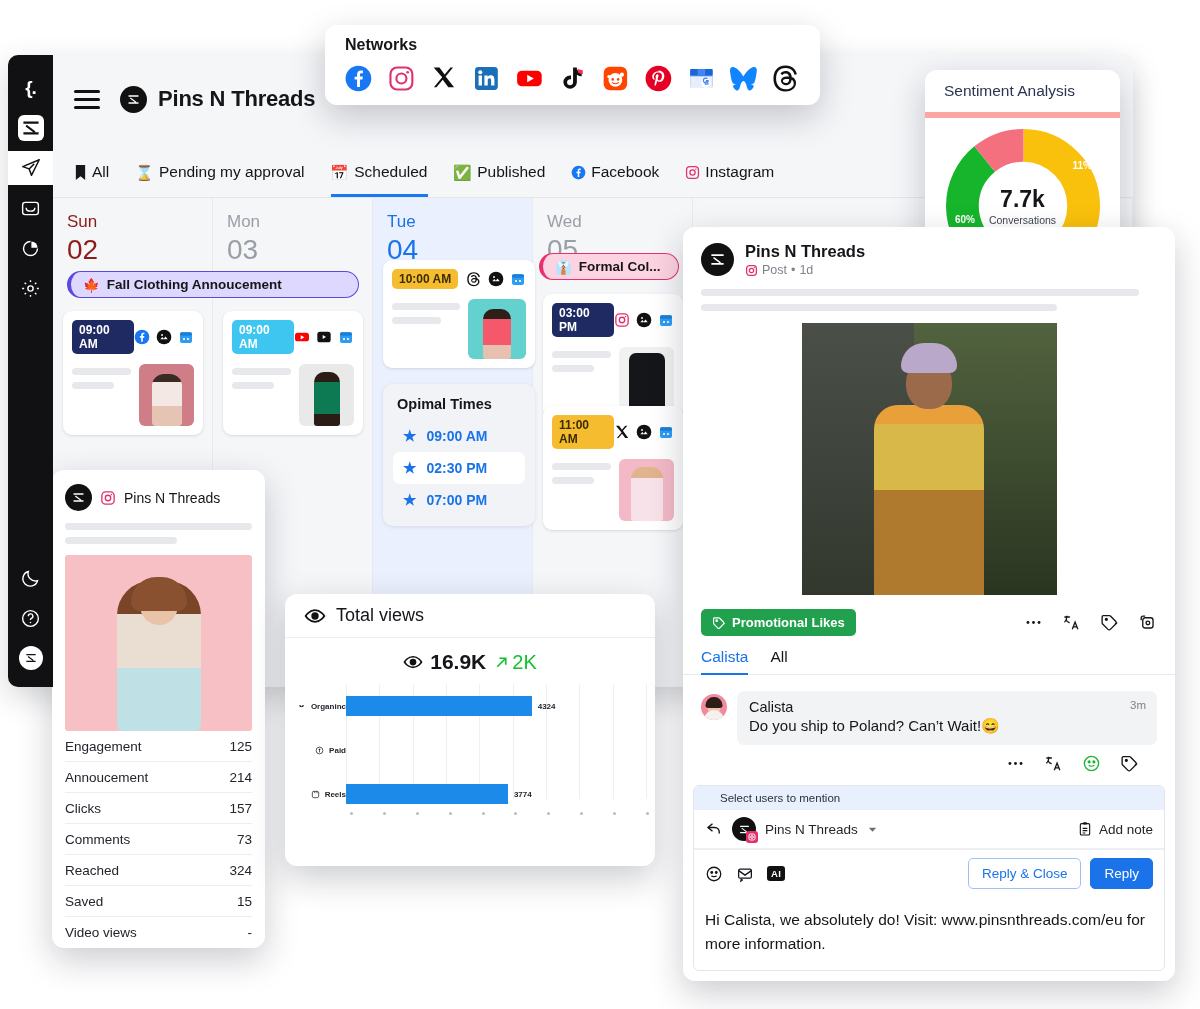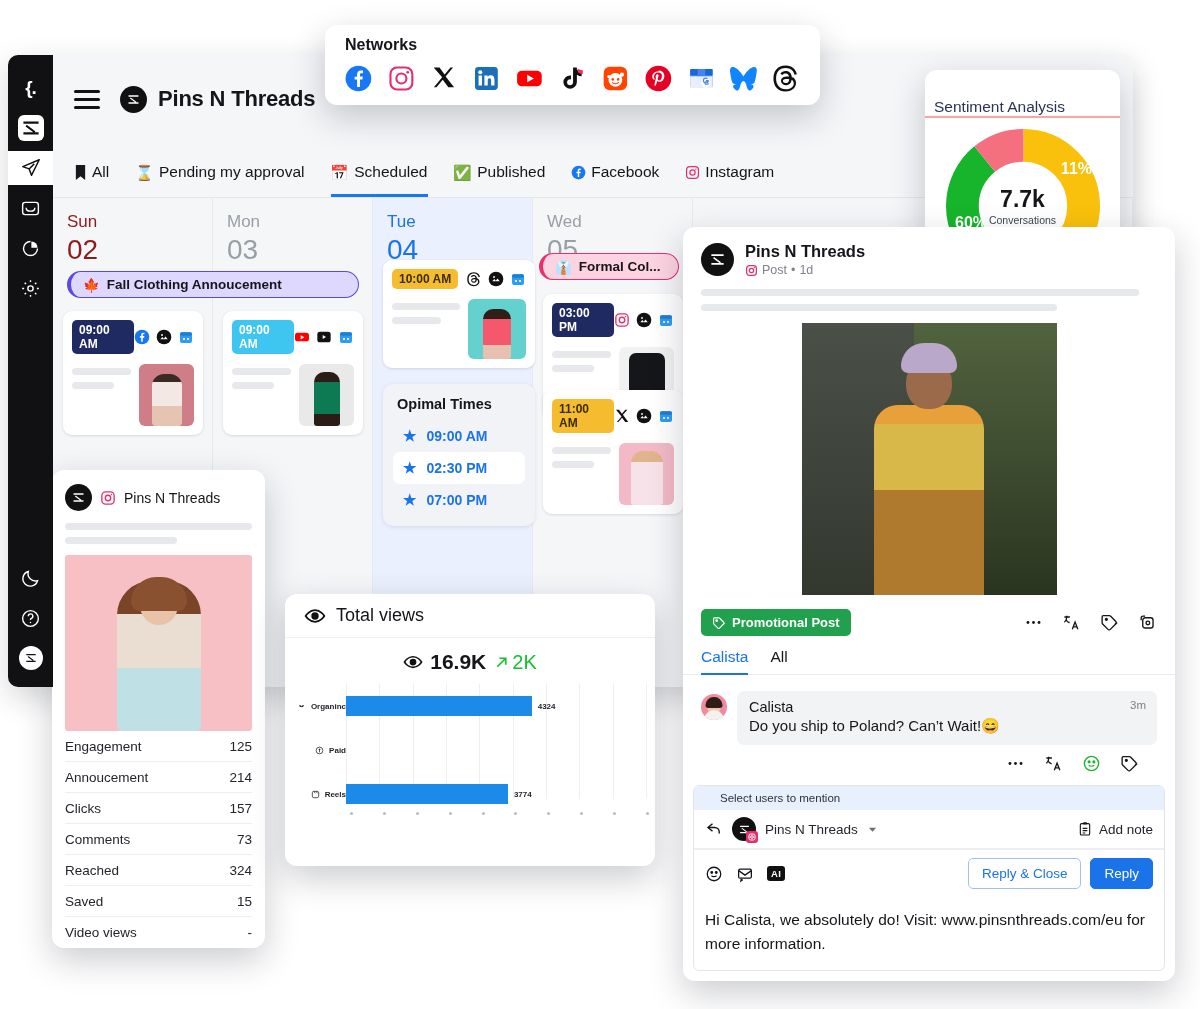--- a/index.html
+++ b/index.html
@@ -108,28 +108,28 @@
     box-shadow: 0 12px 34px rgba(16,24,40,.22); }
 
   
   #networks { left: 325px; top: 25px; width: 495px; height: 80px; padding: 11px 20px 0; }
   #networks-title { font-size: 16px; font-weight: 700; color:#15151a; }
   #networks-row { display:flex; align-items:center; gap: 16px; margin-top: 9px; }
   #networks-row svg { width: 31px; height: 31px; display:block; }
 
   
   #sentiment { left: 925px; top: 70px; width: 195px; height: 238px; overflow:hidden; }
-  #sentiment-head { height: 48px; display:flex; align-items:flex-end; padding-left: 9px;
-     border-bottom: 2px solid #fca5a5; }
+  #sentiment-head { height: 48px; display:flex; align-items:center; padding-left: 19px;
+     border-bottom: 6px solid #fca5a5; }
   #sentiment-title { font-size: 15.5px; font-weight: 500; color:#2b3553; }
   #donut-wrap { display:flex; align-items:center; justify-content:center; margin-top: 8px; position:relative;}
   #donut-center { position:absolute; text-align:center; top: 50%; left:50%; transform: translate(-50%,-50%); }
   #donut-big { font-size: 23px; font-weight: 700; color:#15151a; }
   #donut-sub { font-size: 10.5px; color:#41464f; margin-top:1px; }
-  .dlab { position:absolute; font-size: 16px; font-weight:700; color:#fff; }
+  .dlab { position:absolute; font-size: 10px; font-weight:700; color:#fff; }
 
   
   #metrics { left: 52px; top: 470px; width: 213px; height: 478px; padding: 14px 13px 6px; }
   .m-head { display:flex; align-items:center; gap: 8px; }
   .m-ava { width: 27px; height:27px; border-radius:50%; background:#111;
       display:flex;align-items:center;justify-content:center;}
   .m-ava svg{width:17px;height:17px;}
   #metrics-name { font-size: 14px; color:#15151a; font-weight:400; }
   .m-lines { margin-top: 12px; display:flex; flex-direction:column; gap: 7px; }
   #metrics-photo { margin-top: 11px; width: 100%; height: 176px; border-radius: 3px; overflow:hidden; }
@@ -519,21 +519,21 @@
               <div class="ln s"></div>
             </div>
             <div class="thumb">
               <div class="ph">
                 <div class="bg" style="background:#f1f1f1"></div>
                 <div class="figure" style="width:36px;height:56px;background:#15161a;border-radius:7px 7px 2px 2px;"></div>
               </div>
             </div>
           </div>
         </div>
-        <div class="pcard" style="left:10px; top:192px; width:140px;">
+        <div class="pcard" style="left:10px; top:208px; width:140px;">
           <div class="pcard-top">
             <span class="tbadge tb-amber">11:00 AM</span>
             <span class="pc-icons">
               <svg viewBox="0 0 24 24">
                   <path d="M3 2.6h4.6l4.3 5.9 5-5.9H20l-6.6 7.7L21.4 21h-4.6l-4.7-6.4L6.6 21H4.3l7-8.2z" fill="#111"></path>
                 </svg>
               <svg viewBox="0 0 24 24">
                   <circle cx="12" cy="12" r="11" fill="#111"></circle>
                   <path d="M6.5 15.5l3-3.5 2.2 2.6 2.6-3.4 3.2 4.3z" fill="#fff"></path>
                   <circle cx="9" cy="9" r="1.4" fill="#fff"></circle>
@@ -820,21 +820,21 @@
         <div style="position:absolute;left:50%;top:34px;transform:translateX(-50%);width:46px;height:52px;background:#9a6a4a;border-radius:50% 50% 45% 45%"></div>
         <div style="position:absolute;left:50%;top:20px;transform:translateX(-50%);width:56px;height:30px;background:#b9a8c9;border-radius:26px 26px 8px 8px"></div>
       </div>
     </div>
     <div id="inbox-tagrow">
       <div id="promo-badge">
         <svg width="14" height="14" viewBox="0 0 24 24" fill="none" stroke="#fff" stroke-width="2">
             <path d="M20.5 13.2L13 20.7a2 2 0 0 1-2.9 0l-6.8-6.8a2 2 0 0 1-.6-1.5V4.8a1.5 1.5 0 0 1 1.5-1.5h7.6a2 2 0 0 1 1.4.6l6.8 6.8a2 2 0 0 1 0 2.5z"></path>
             <circle cx="8" cy="8" r="1.3" fill="#fff"></circle>
           </svg>
-        <span>Promotional Post</span>
+        <span>Promotional Likes</span>
       </div>
       <div class="tool-icons">
         <svg viewBox="0 0 24 24" fill="#15151a">
             <circle cx="5" cy="12" r="1.8"></circle>
             <circle cx="12" cy="12" r="1.8"></circle>
             <circle cx="19" cy="12" r="1.8"></circle>
           </svg>
         <svg viewBox="0 0 24 24" fill="none" stroke="#15151a" stroke-width="1.7">
             <path d="M3 5h7M6 3.5v1.5c0 3-1.3 5.4-3 6.6"></path>
             <path d="M5 8.5c1 2 2.6 3.3 4.6 3.8"></path>

